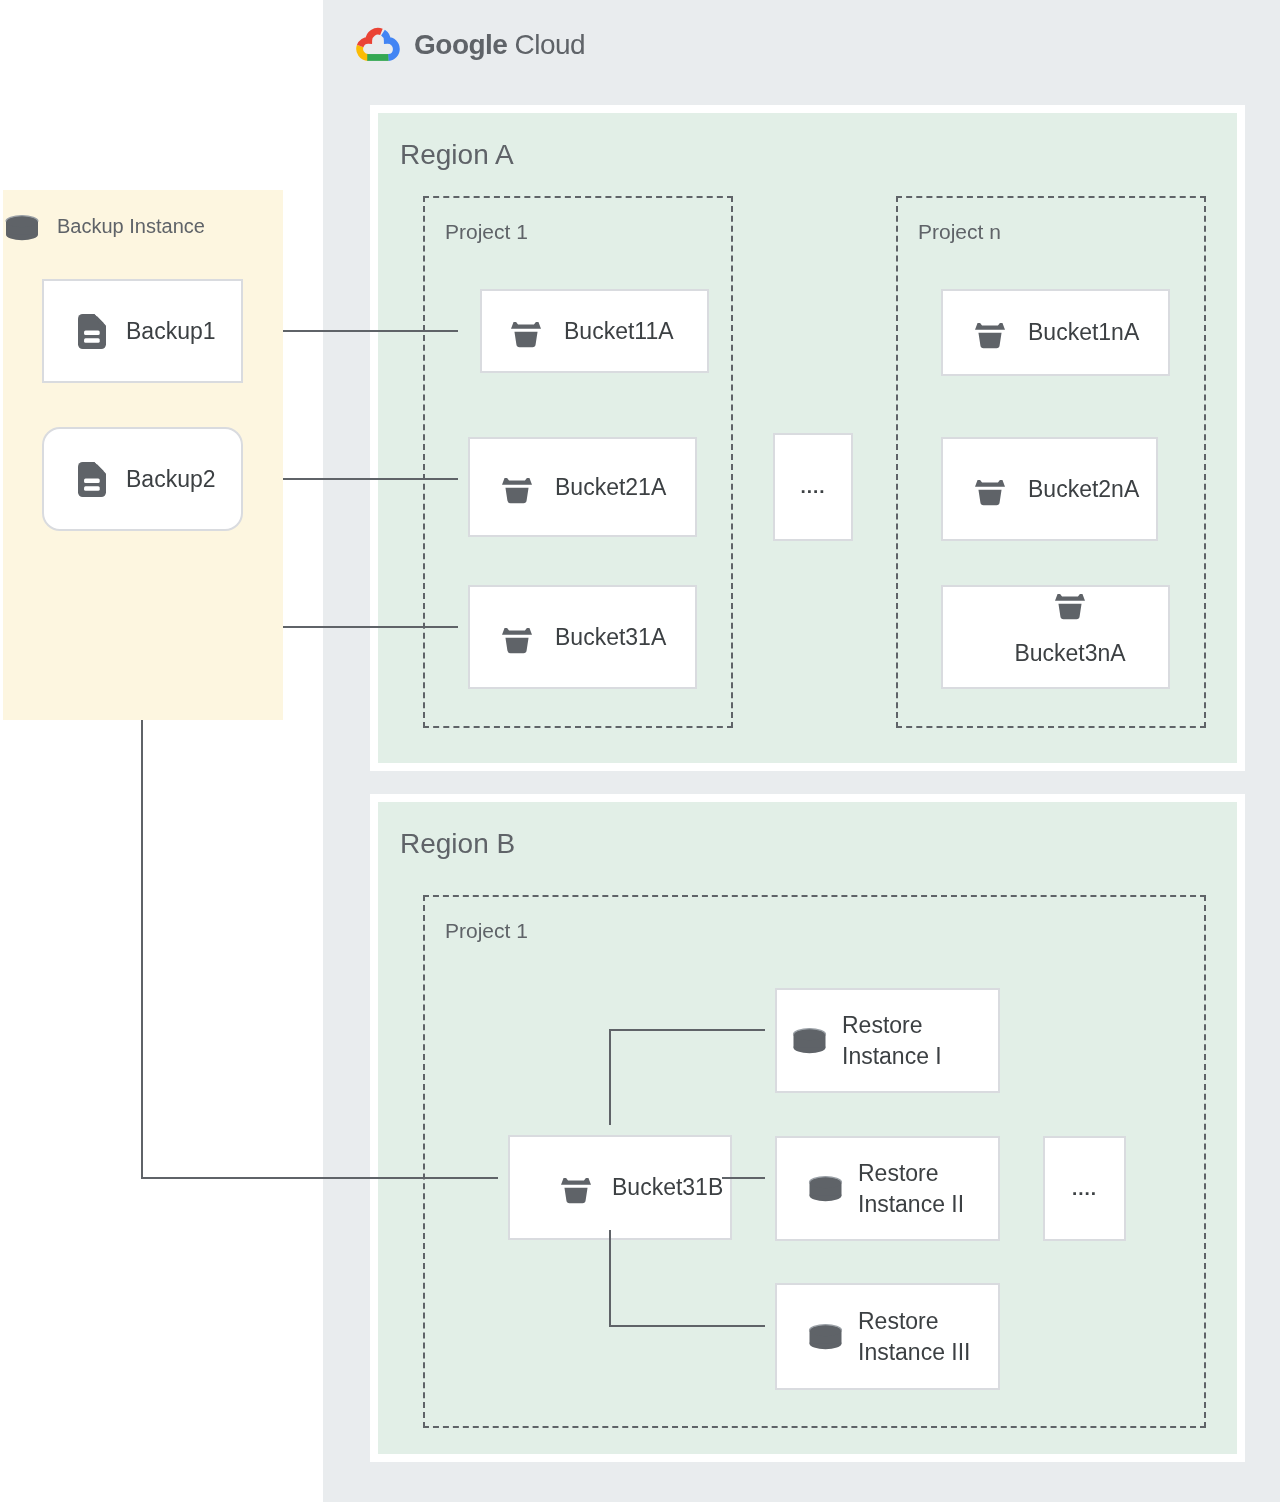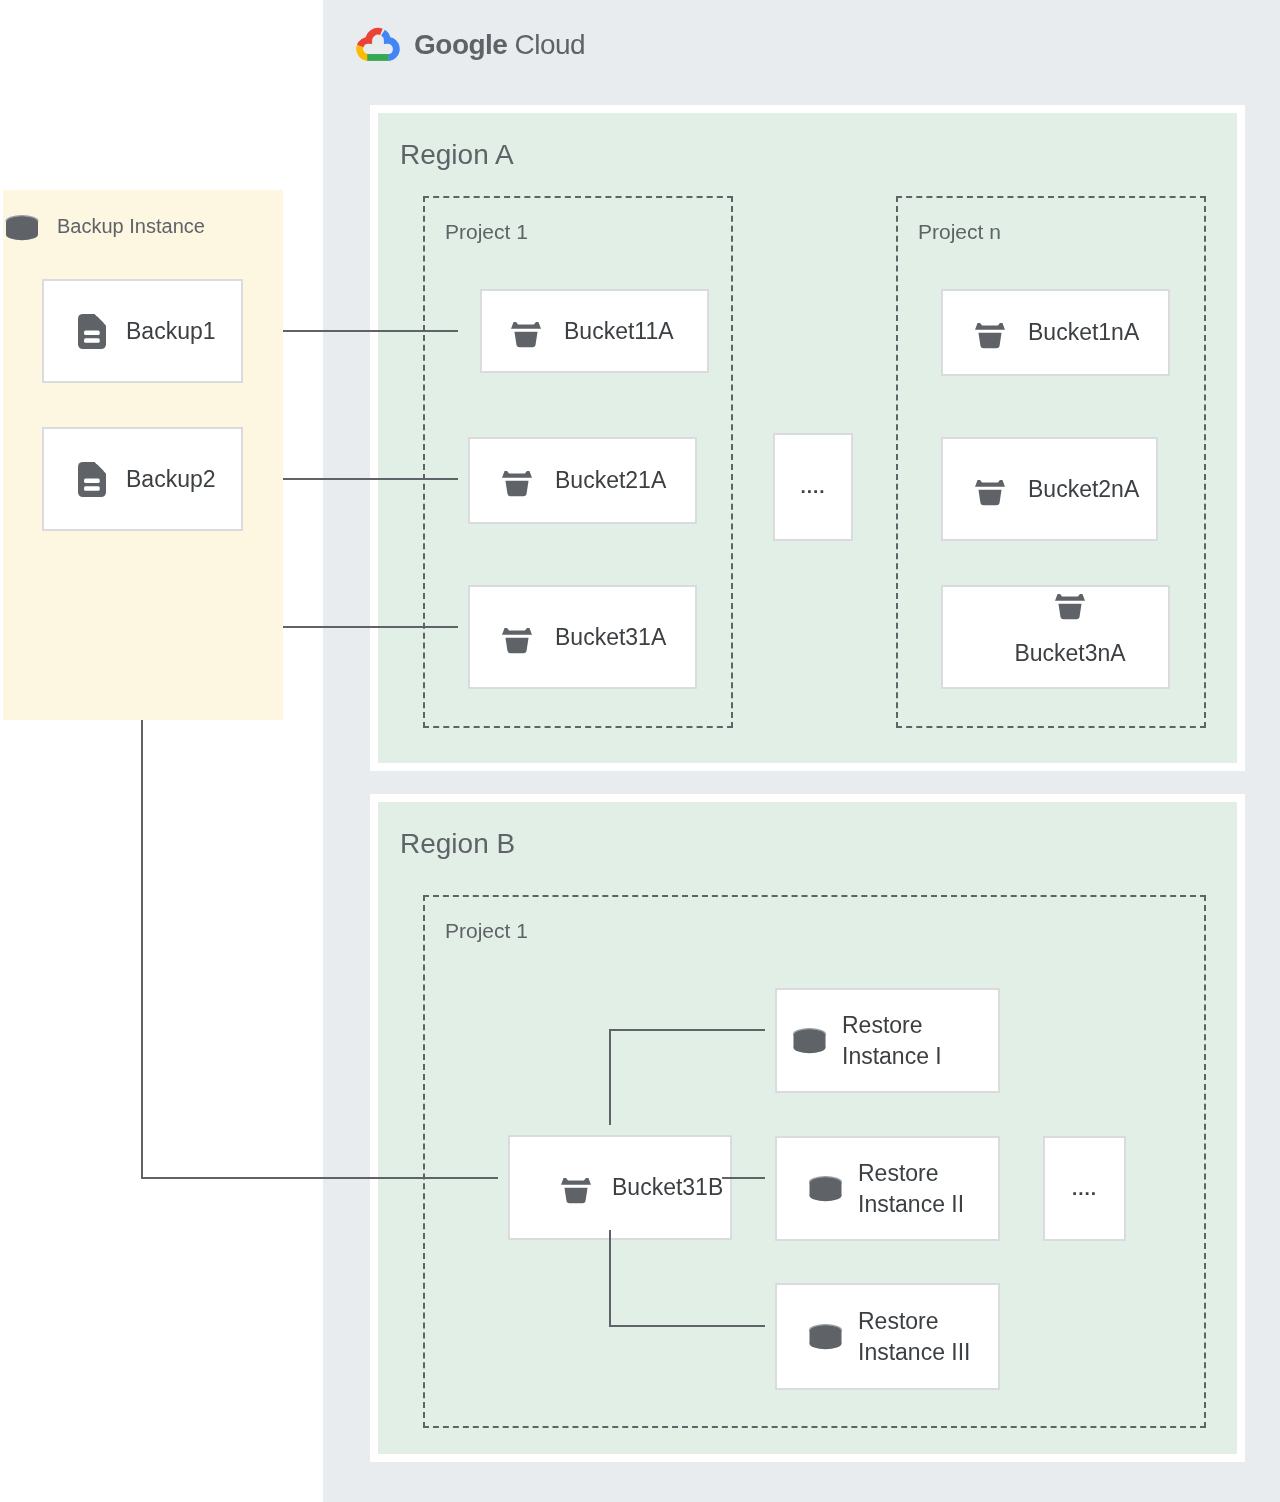--- a/index.html
+++ b/index.html
@@ -90,21 +90,21 @@
 
     <div class="abs project" style="left:45px;top:83px;width:310px;height:532px;">
       <div class="abs project-label">Project 1</div>
 
       <div class="abs node" style="left:43px;top:91px;width:229px;height:84px;padding-left:26px;gap:20px;margin-left:12px;">
         <svg width="36" height="33" viewBox="0 0 24 22" class="ico">
             <use href="#bucket-icon"></use>
           </svg>
         <span class="node-label">Bucket11A</span>
       </div>
-      <div class="abs node" style="left:43px;top:239px;width:229px;height:87px;padding-left:29px;gap:20px;align-items:center;">
+      <div class="abs node" style="left:43px;top:239px;width:229px;height:100px;padding-left:29px;gap:20px;align-items:center;">
         <svg width="36" height="33" viewBox="0 0 24 22" class="ico">
             <use href="#bucket-icon"></use>
           </svg>
         <span class="node-label">Bucket21A</span>
       </div>
       <div class="abs node" style="left:43px;top:387px;width:229px;height:104px;padding-left:29px;gap:20px;">
         <svg width="36" height="33" viewBox="0 0 24 22" class="ico">
             <use href="#bucket-icon"></use>
           </svg>
         <span class="node-label">Bucket31A</span>
@@ -195,21 +195,21 @@
         </svg>
       <span class="panel-title">Backup Instance</span>
     </div>
 
     <div class="abs node" style="left:39px;top:89px;width:201px;height:104px;padding-left:34px;gap:20px;">
       <svg width="28" height="35" viewBox="0 0 24 30" class="ico">
           <use href="#doc-icon"></use>
         </svg>
       <span class="node-label">Backup1</span>
     </div>
-    <div class="abs node" style="left:39px;top:237px;width:201px;height:104px;padding-left:34px;gap:20px;">
+    <div class="abs node" style="left:39px;top:237px;width:201px;height:104px;padding-left:34px;gap:20px;border-radius:18px;">
       <svg width="28" height="35" viewBox="0 0 24 30" class="ico">
           <use href="#doc-icon"></use>
         </svg>
       <span class="node-label">Backup2</span>
     </div>
   </div>
 
 </div>
 
 </body></html>

